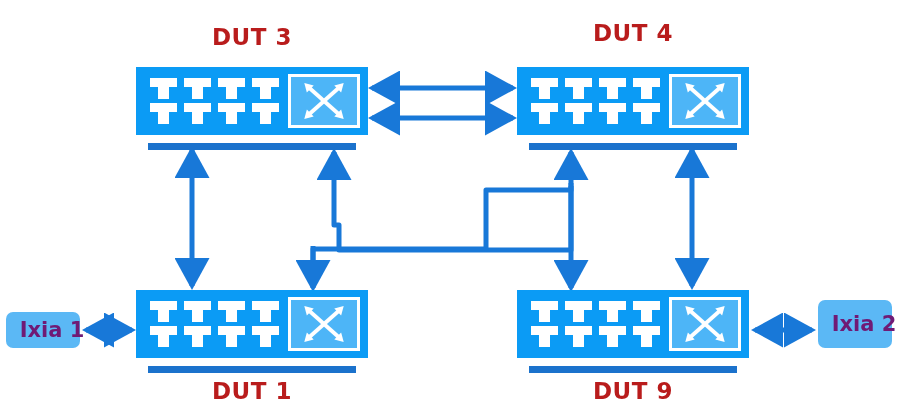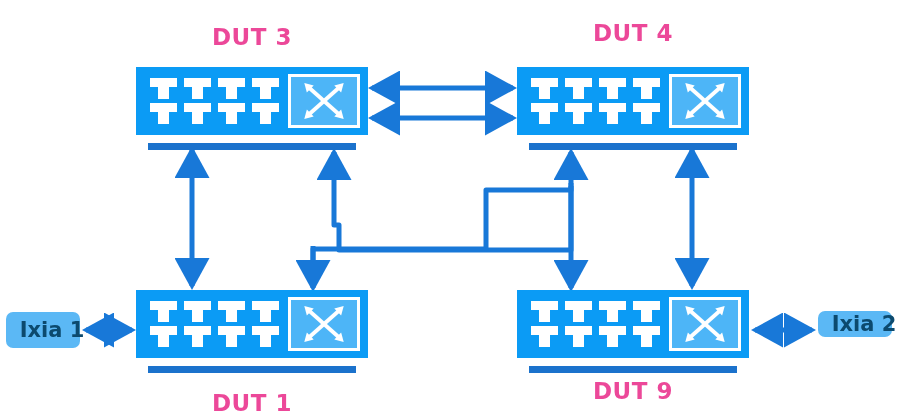--- a/index.html
+++ b/index.html
@@ -84,32 +84,32 @@
   .dev-base {
     position: absolute;
     height: 7px;
     background: var(--base-color, #1b72cc);
   }
   .dev-label {
     position: absolute;
     text-align: center;
     font-size: 23px;
     font-weight: bold;
-    color: #ec4899;
+    color: #b91c1c;
     letter-spacing: 0.5px;
     white-space: nowrap;
   }
 
   
   .ixia {
     position: absolute;
     box-sizing: border-box;
     background: var(--ixia-bg, #5bb8f5);
     border-radius: 7px;
-    color: #0c4a6e;
+    color: #701a75;
     font-size: 21px;
     font-weight: bold;
     display: flex;
     align-items: center;
     justify-content: center;
     white-space: nowrap;
     padding-left: 18px;
   }
 </style>
 </head>
@@ -244,21 +244,21 @@
         <g fill="#ffffff">
           <path d="M7,7 L18,10 L10,18 z"></path>
           <path d="M53,7 L42,10 L50,18 z"></path>
           <path d="M7,49 L10,38 L18,46 z"></path>
           <path d="M53,49 L42,46 L50,38 z"></path>
         </g>
       </svg>
     </div>
   </div>
   <div class="dev-base" style="left:148px; top:366px; width:208px;"></div>
-  <div class="dev-label" style="left:136px; top:390px; width:232px;">DUT 1</div>
+  <div class="dev-label" style="left:136px; top:378px; width:232px;">DUT 1</div>
 
   <div class="device" style="left:517px; top:290px; width:232px; height:68px;">
     <div class="dev-ports">
       <span class="port"></span>
       <span class="port"></span>
       <span class="port"></span>
       <span class="port"></span>
       <span class="port"></span>
       <span class="port"></span>
       <span class="port"></span>
@@ -276,15 +276,15 @@
           <path d="M7,49 L10,38 L18,46 z"></path>
           <path d="M53,49 L42,46 L50,38 z"></path>
         </g>
       </svg>
     </div>
   </div>
   <div class="dev-base" style="left:529px; top:366px; width:208px;"></div>
   <div class="dev-label" style="left:517px; top:378px; width:232px;">DUT 9</div>
 
   <div class="ixia" style="left:6px; top:312px; width:74px; height:36px;">Ixia 1</div>
-  <div class="ixia" style="left:818px; top:311px; width:74px; height:26px;">Ixia 2</div>
+  <div class="ixia" style="left:818px; top:300px; width:74px; height:48px;">Ixia 2</div>
 
 </div>
 
 </body></html>

